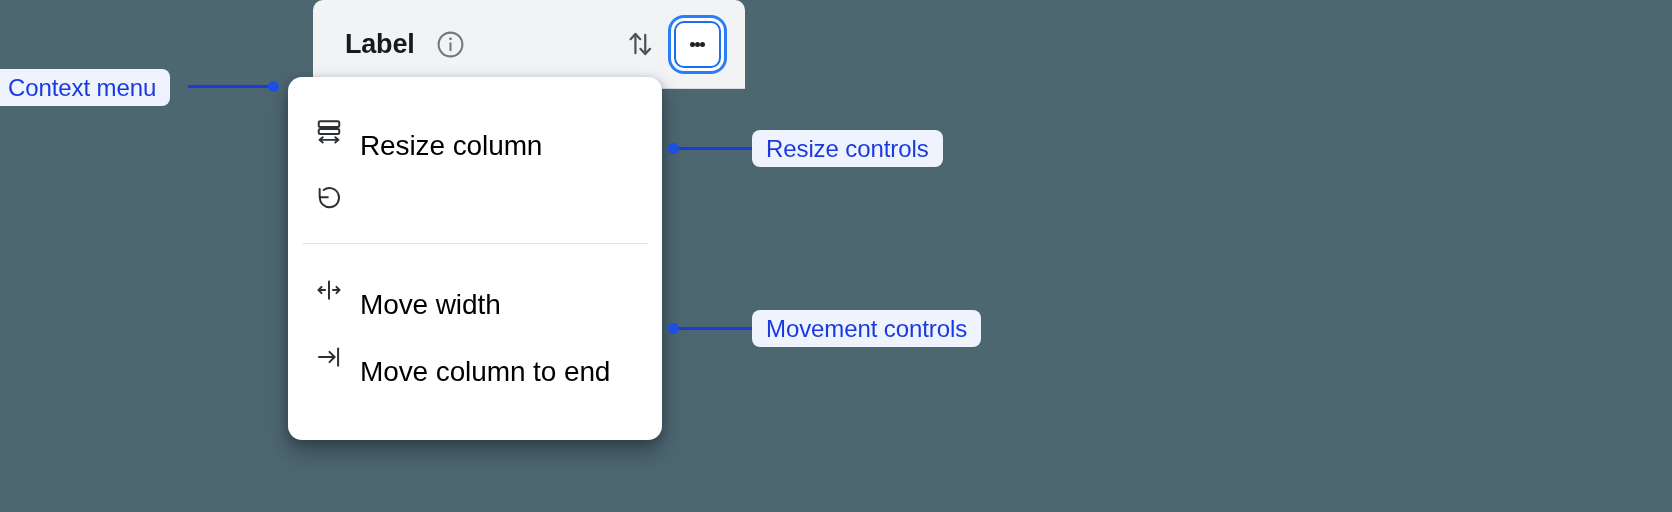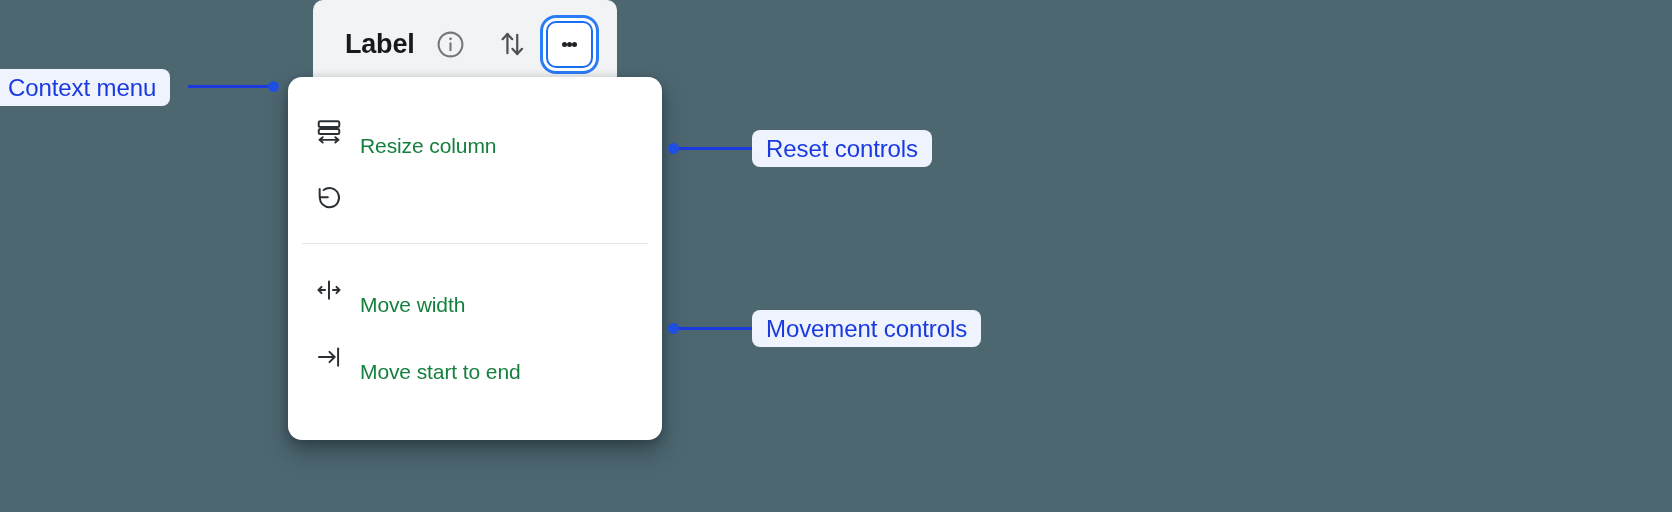--- a/index.html
+++ b/index.html
@@ -15,21 +15,21 @@
     font-family: "Liberation Sans", sans-serif;
     position: relative;
     -webkit-font-smoothing: antialiased;
   }
 
   
   #column-header {
     position: absolute;
     left: 313px;
     top: 0px;
-    width: 304px;
+    width: 432px;
     height: 89px;
     background: #f1f3f4;
     border-radius: 10px 10px 0 0;
     display: flex;
     align-items: center;
     padding: 0 18px 0 32px;
     border-bottom: 1px solid #d6d9dc;
     z-index: 4;
   }
 
@@ -113,22 +113,22 @@
     width: 30px;
     height: 30px;
     flex: none;
     display: inline-flex;
     align-items: center;
     justify-content: center;
     margin-right: 16px;
   }
 
   .menu-item .mi-label {
-    font-size: 21px;
-    color: #15803d;
+    font-size: 28px;
+    color: #000000;
     letter-spacing: -0.1px;
     white-space: nowrap;
     margin-top: 30px;
   }
 
   .menu-divider {
     height: 1px;
     background: #e2e4e7;
     margin: 12px 14px 12px 14px;
   }
@@ -258,27 +258,27 @@
 
 
   <div class="menu-item">
     <span class="mi-icon">
       <svg width="28" height="28" viewBox="0 0 24 24" fill="none" stroke="#2b3035" stroke-width="1.7" stroke-linecap="round" stroke-linejoin="round">
         <line x1="19.8" y1="4.6" x2="19.8" y2="19.4"></line>
         <line x1="3.4" y1="12" x2="16.6" y2="12"></line>
         <polyline points="12.4,7.6 16.8,12 12.4,16.4"></polyline>
       </svg>
     </span>
-    <span class="mi-label">Move start to end</span>
+    <span class="mi-label">Move column to end</span>
   </div>
 </div>
 
 <div class="callout-line" id="line-context-menu"></div>
 <div class="callout-dot" id="dot-context-menu"></div>
 <div class="callout-label" id="callout-context-menu">Context menu</div>
 
 <div class="callout-line" id="line-resize"></div>
 <div class="callout-dot" id="dot-resize"></div>
-<div class="callout-label" id="callout-resize">Reset controls</div>
+<div class="callout-label" id="callout-resize">Resize controls</div>
 
 <div class="callout-line" id="line-movement"></div>
 <div class="callout-dot" id="dot-movement"></div>
 <div class="callout-label" id="callout-movement">Movement controls</div>
 
 </body></html>

